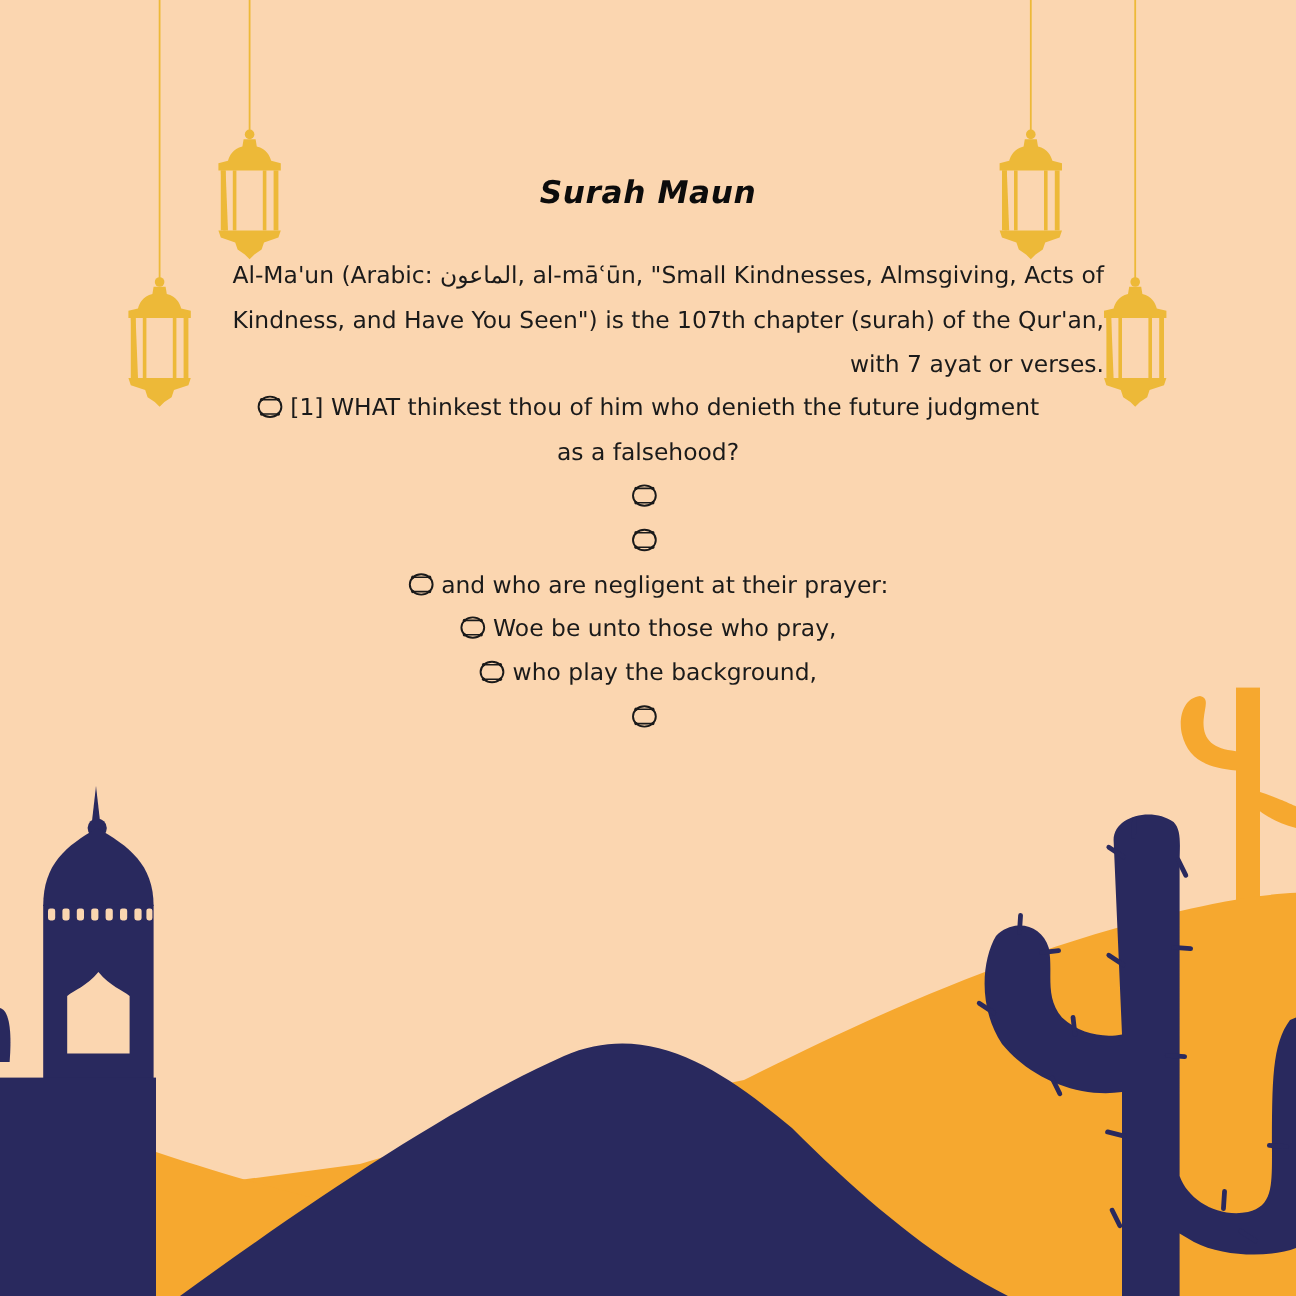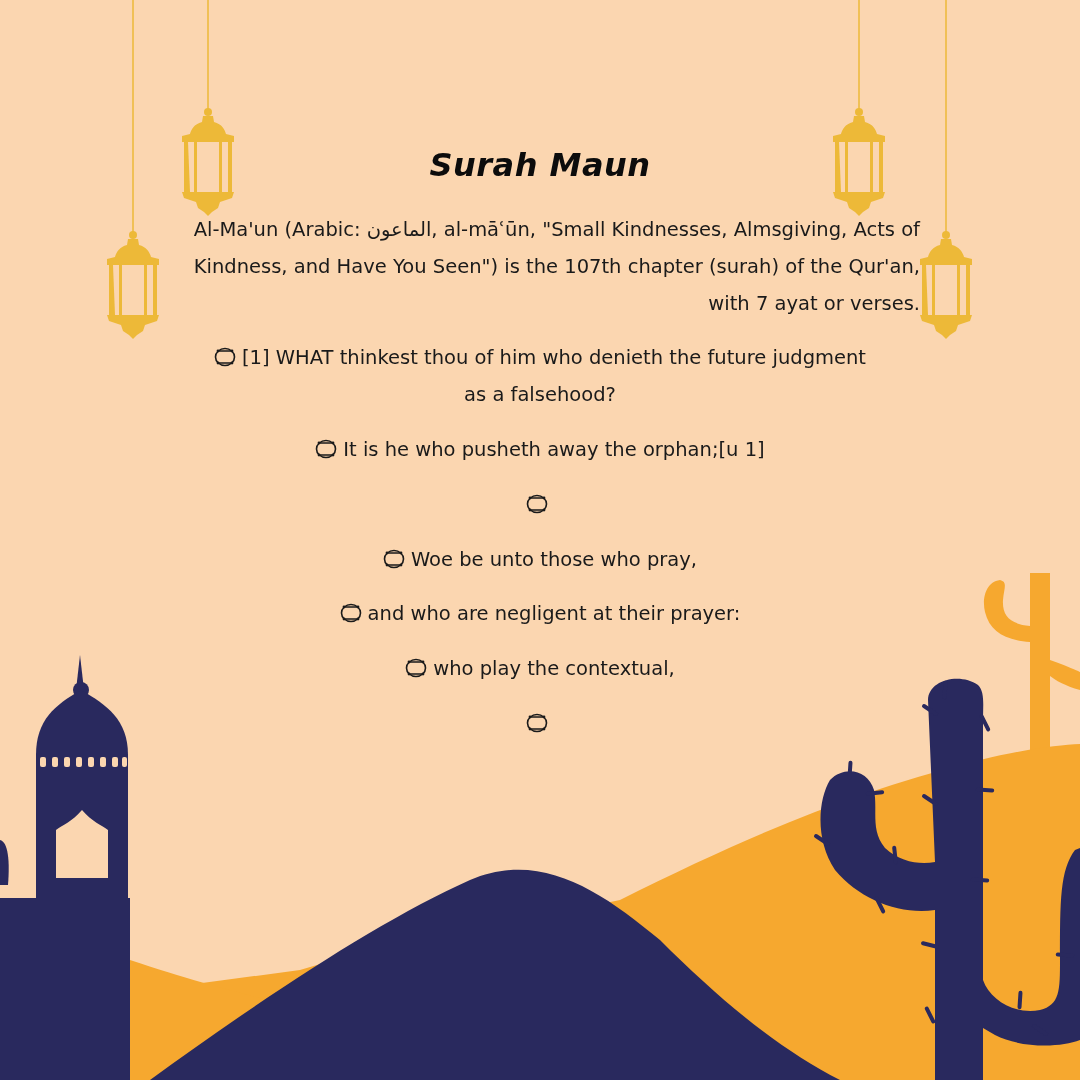--- a/index.html
+++ b/index.html
@@ -2,29 +2,29 @@
 <html><head>
   <meta charset="utf-8">
   <style>
     html, body { margin: 0; padding: 0; }
     body { width: 1080px; height: 1080px; overflow: hidden; background: #fbd6b0; position: relative; font-family: "DejaVu Sans", sans-serif; }
     .canvas { position: absolute; inset: 0; width: 1080px; height: 1080px; }
     svg.scene { position: absolute; left: 0; top: 0; width: 1080px; height: 1080px; }
     .title {
       position: absolute; left: 0; right: 0; top: 146px; text-align: center;
       font-family: "DejaVu Sans", sans-serif; font-weight: 900; font-style: italic;
-      font-size: 32px; color: #0c0c0c; letter-spacing: 0.5px;
+      font-size: 26px; color: #0c0c0c; letter-spacing: 0.5px;
     }
     .content {
       position: absolute; left: 160px; width: 760px; top: 212px;
       text-align: center; color: #1a1a1a;
       font-family: "DejaVu Sans", sans-serif; font-size: 19.5px; line-height: 36.8px;
     }
     .content p { margin: 0; text-align: right; }
-    .verse { display: block; white-space: nowrap; margin-top: 18px; }
+    .verse { display: block; white-space: nowrap; }
     .verse.wrap { white-space: normal; padding: 0 40px; }
     .emblem {
       display: inline-block; width: 22px; height: 20px; vertical-align: -3px; margin-right: 6px;
     }
     .emblem svg { width: 22px; height: 20px; display: block; }
   </style>
 </head>
 <body>
 
 <div class="canvas">
@@ -144,61 +144,61 @@
           </svg></span><span>[1] WHAT thinkest thou of him who denieth the future judgment as a falsehood?</span>
     </span>
     <span class="verse">
       <span class="emblem"><svg viewBox="0 0 22 20">
             <ellipse cx="11" cy="10" rx="9.5" ry="8.5" fill="none" stroke="#1a1a1a" stroke-width="1.6"></ellipse>
             <path d="M4 4 L18 4 M4 16 L18 16" stroke="#1a1a1a" stroke-width="1.3"></path>
             <circle cx="4" cy="4" r="1.4" fill="#1a1a1a"></circle>
             <circle cx="18" cy="4" r="1.4" fill="#1a1a1a"></circle>
             <circle cx="4" cy="16" r="1.4" fill="#1a1a1a"></circle>
             <circle cx="18" cy="16" r="1.4" fill="#1a1a1a"></circle>
-          </svg></span><span>It is he who pusheth away the orphan;[u 1]</span>
-    </span>
-    <span class="verse">
-      <span class="emblem"><svg viewBox="0 0 22 20">
-            <ellipse cx="11" cy="10" rx="9.5" ry="8.5" fill="none" stroke="#1a1a1a" stroke-width="1.6"></ellipse>
-            <path d="M4 4 L18 4 M4 16 L18 16" stroke="#1a1a1a" stroke-width="1.3"></path>
-            <circle cx="4" cy="4" r="1.4" fill="#1a1a1a"></circle>
-            <circle cx="18" cy="4" r="1.4" fill="#1a1a1a"></circle>
-            <circle cx="4" cy="16" r="1.4" fill="#1a1a1a"></circle>
-            <circle cx="18" cy="16" r="1.4" fill="#1a1a1a"></circle>
           </svg></span>
     </span>
     <span class="verse">
       <span class="emblem"><svg viewBox="0 0 22 20">
             <ellipse cx="11" cy="10" rx="9.5" ry="8.5" fill="none" stroke="#1a1a1a" stroke-width="1.6"></ellipse>
             <path d="M4 4 L18 4 M4 16 L18 16" stroke="#1a1a1a" stroke-width="1.3"></path>
             <circle cx="4" cy="4" r="1.4" fill="#1a1a1a"></circle>
             <circle cx="18" cy="4" r="1.4" fill="#1a1a1a"></circle>
             <circle cx="4" cy="16" r="1.4" fill="#1a1a1a"></circle>
             <circle cx="18" cy="16" r="1.4" fill="#1a1a1a"></circle>
+          </svg></span>
+    </span>
+    <span class="verse">
+      <span class="emblem"><svg viewBox="0 0 22 20">
+            <ellipse cx="11" cy="10" rx="9.5" ry="8.5" fill="none" stroke="#1a1a1a" stroke-width="1.6"></ellipse>
+            <path d="M4 4 L18 4 M4 16 L18 16" stroke="#1a1a1a" stroke-width="1.3"></path>
+            <circle cx="4" cy="4" r="1.4" fill="#1a1a1a"></circle>
+            <circle cx="18" cy="4" r="1.4" fill="#1a1a1a"></circle>
+            <circle cx="4" cy="16" r="1.4" fill="#1a1a1a"></circle>
+            <circle cx="18" cy="16" r="1.4" fill="#1a1a1a"></circle>
+          </svg></span><span>and who are negligent at their prayer:</span>
+    </span>
+    <span class="verse">
+      <span class="emblem"><svg viewBox="0 0 22 20">
+            <ellipse cx="11" cy="10" rx="9.5" ry="8.5" fill="none" stroke="#1a1a1a" stroke-width="1.6"></ellipse>
+            <path d="M4 4 L18 4 M4 16 L18 16" stroke="#1a1a1a" stroke-width="1.3"></path>
+            <circle cx="4" cy="4" r="1.4" fill="#1a1a1a"></circle>
+            <circle cx="18" cy="4" r="1.4" fill="#1a1a1a"></circle>
+            <circle cx="4" cy="16" r="1.4" fill="#1a1a1a"></circle>
+            <circle cx="18" cy="16" r="1.4" fill="#1a1a1a"></circle>
           </svg></span><span>Woe be unto those who pray,</span>
     </span>
     <span class="verse">
       <span class="emblem"><svg viewBox="0 0 22 20">
             <ellipse cx="11" cy="10" rx="9.5" ry="8.5" fill="none" stroke="#1a1a1a" stroke-width="1.6"></ellipse>
             <path d="M4 4 L18 4 M4 16 L18 16" stroke="#1a1a1a" stroke-width="1.3"></path>
             <circle cx="4" cy="4" r="1.4" fill="#1a1a1a"></circle>
             <circle cx="18" cy="4" r="1.4" fill="#1a1a1a"></circle>
             <circle cx="4" cy="16" r="1.4" fill="#1a1a1a"></circle>
             <circle cx="18" cy="16" r="1.4" fill="#1a1a1a"></circle>
-          </svg></span><span>and who are negligent at their prayer:</span>
-    </span>
-    <span class="verse">
-      <span class="emblem"><svg viewBox="0 0 22 20">
-            <ellipse cx="11" cy="10" rx="9.5" ry="8.5" fill="none" stroke="#1a1a1a" stroke-width="1.6"></ellipse>
-            <path d="M4 4 L18 4 M4 16 L18 16" stroke="#1a1a1a" stroke-width="1.3"></path>
-            <circle cx="4" cy="4" r="1.4" fill="#1a1a1a"></circle>
-            <circle cx="18" cy="4" r="1.4" fill="#1a1a1a"></circle>
-            <circle cx="4" cy="16" r="1.4" fill="#1a1a1a"></circle>
-            <circle cx="18" cy="16" r="1.4" fill="#1a1a1a"></circle>
-          </svg></span><span>who play the contextual,</span>
+          </svg></span><span>who play the background,</span>
     </span>
     <span class="verse">
       <span class="emblem"><svg viewBox="0 0 22 20">
             <ellipse cx="11" cy="10" rx="9.5" ry="8.5" fill="none" stroke="#1a1a1a" stroke-width="1.6"></ellipse>
             <path d="M4 4 L18 4 M4 16 L18 16" stroke="#1a1a1a" stroke-width="1.3"></path>
             <circle cx="4" cy="4" r="1.4" fill="#1a1a1a"></circle>
             <circle cx="18" cy="4" r="1.4" fill="#1a1a1a"></circle>
             <circle cx="4" cy="16" r="1.4" fill="#1a1a1a"></circle>
             <circle cx="18" cy="16" r="1.4" fill="#1a1a1a"></circle>
           </svg></span>

